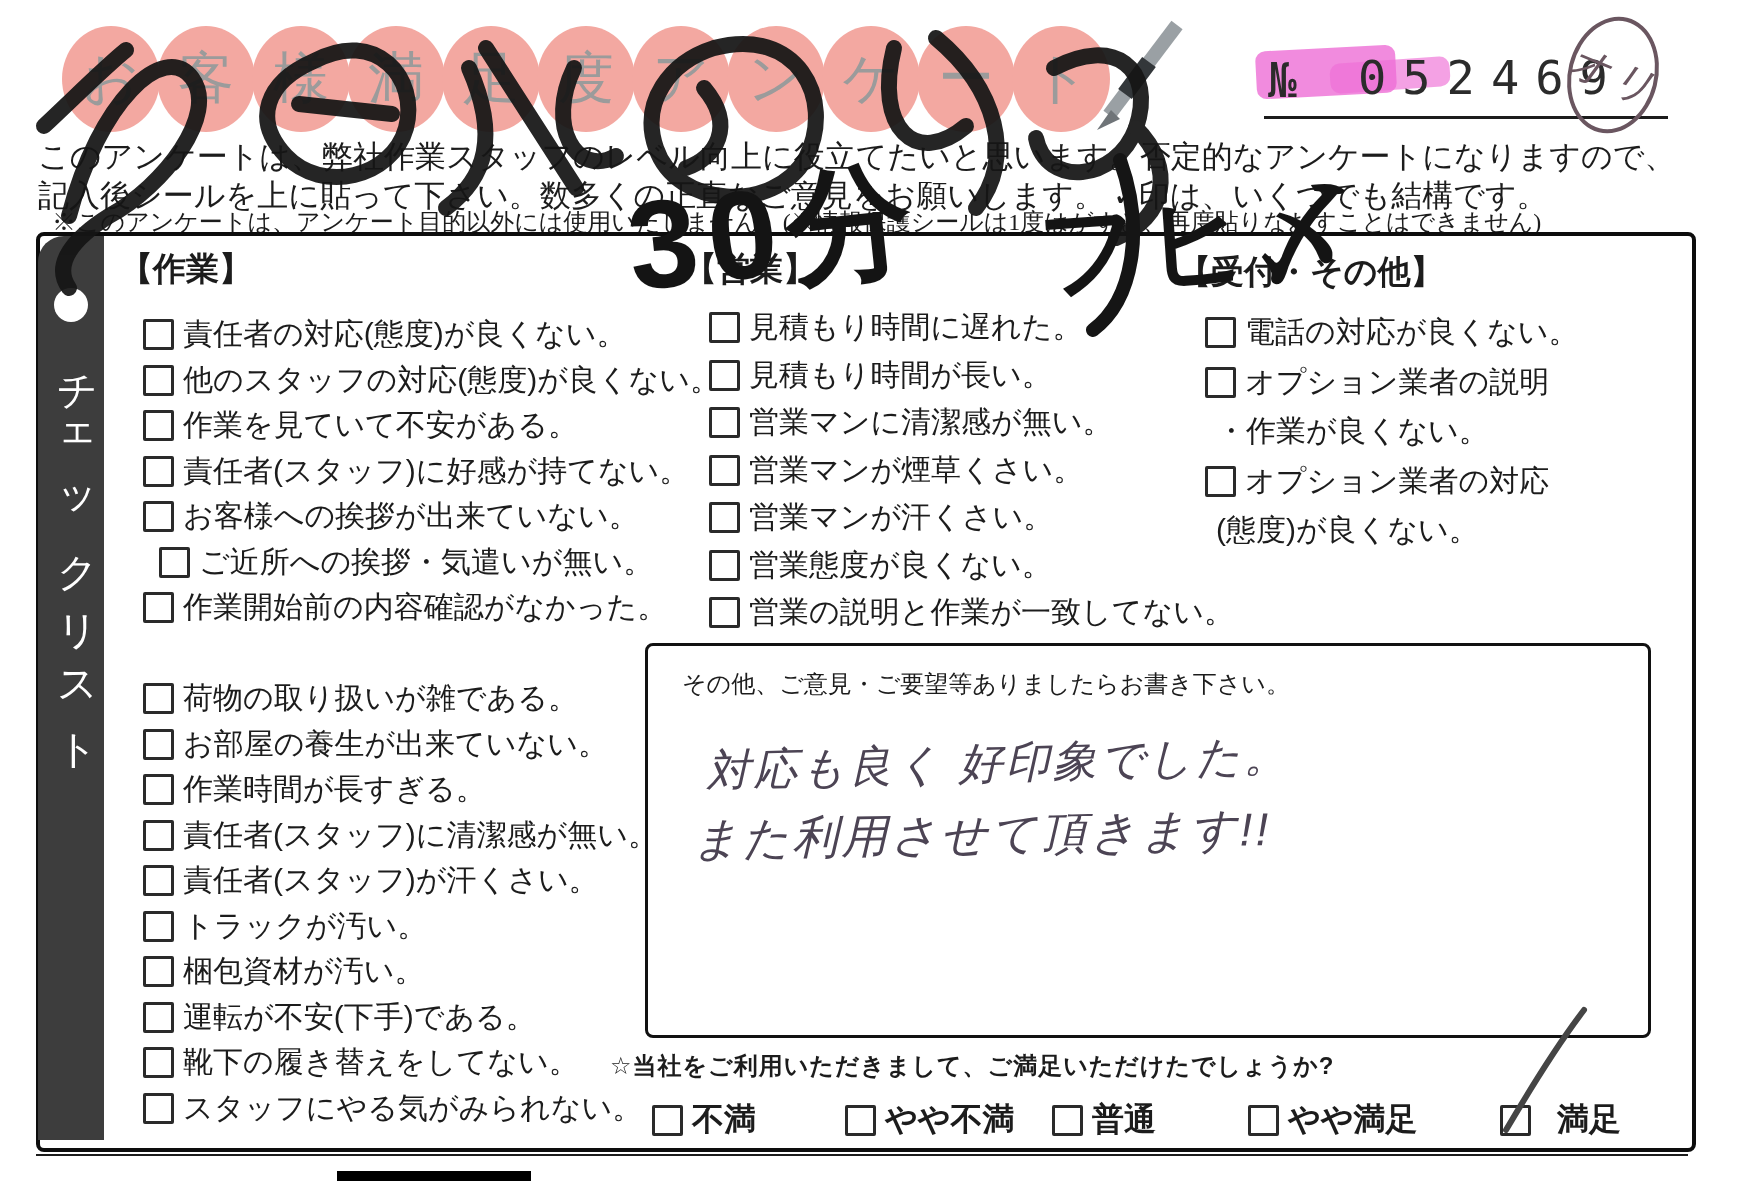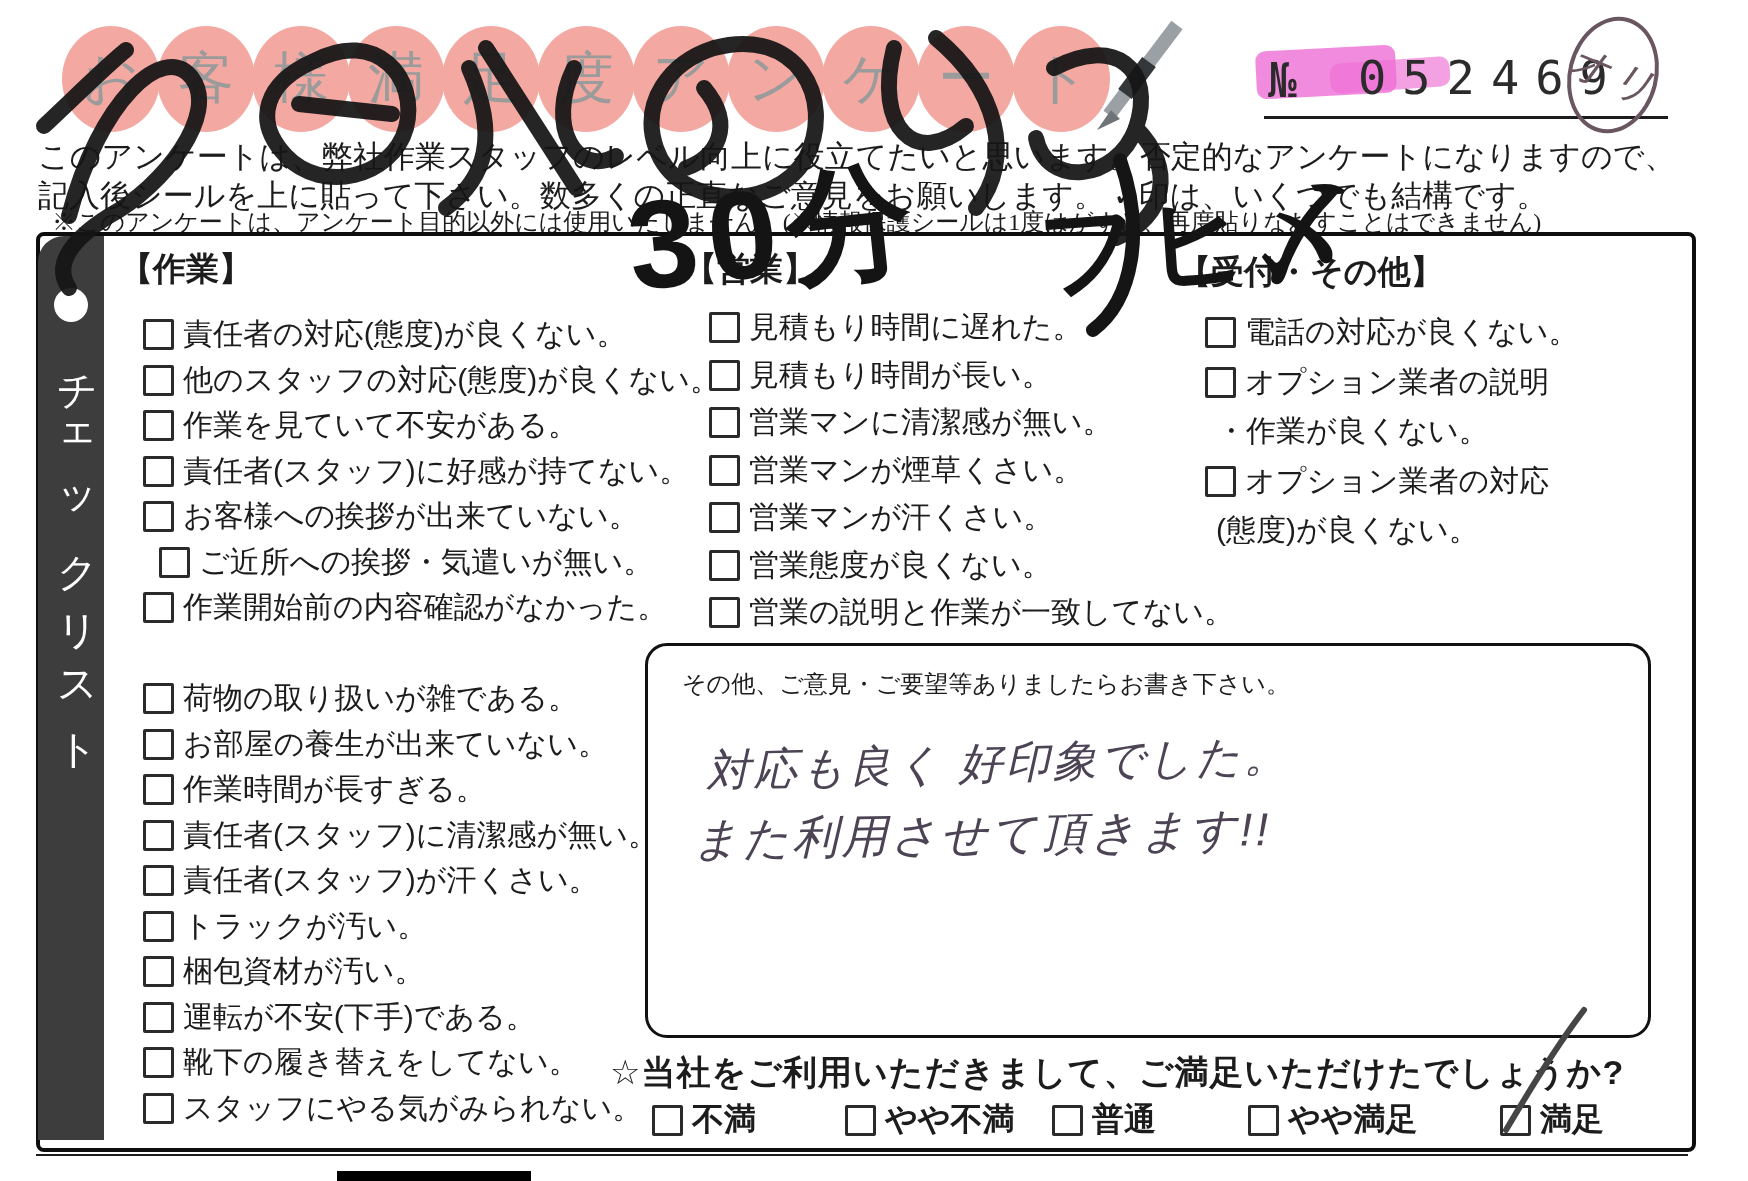--- a/index.html
+++ b/index.html
@@ -25,25 +25,25 @@
   .bullet{position:absolute;left:16px;top:52px;width:34px;height:34px;border-radius:50%;background:#fff;}
   .side-label{position:absolute;left:13px;top:110px;writing-mode:vertical-rl;text-orientation:upright;
               color:#fff;font-size:40px;letter-spacing:14px;font-weight:500;}
   .heading{font-size:33px;font-weight:700;white-space:nowrap;}
   .item{display:flex;align-items:center;white-space:nowrap;font-size:30px;font-weight:500;height:38px;padding-left:23px;}
   .cb{display:inline-block;width:25px;height:25px;border:3px solid #2a2a2a;border-radius:2px;
       margin-right:9px;flex:0 0 auto;background:#fff;}
   .cont{padding-left:0;}
   
   .comment-box{position:absolute;left:645px;top:643px;width:1000px;height:389px;
-               border:3px solid #111;border-radius:22px;background:#fff;}
+               border:3px solid #111;border-radius:8px;background:#fff;}
   .comment-label{position:absolute;left:34px;top:22px;font-size:24px;font-weight:500;white-space:nowrap;}
   .hand{font-style:italic;color:#4c4454;white-space:nowrap;letter-spacing:3px;}
   
-  .sat-q{font-size:34px;font-weight:700;white-space:nowrap;letter-spacing:1px;}
+  .sat-q{font-size:24px;font-weight:700;white-space:nowrap;letter-spacing:1px;}
   .opt{position:absolute;top:1098px;display:flex;align-items:center;white-space:nowrap;
        font-size:32px;font-weight:700;}
   
   .marker{color:#141414;font-weight:700;white-space:nowrap;}
   .thin-line{position:absolute;background:#1c1c1c;}
   svg{display:block;}
 </style>
 </head>
 <body>
 
@@ -249,21 +249,21 @@
       <span>やや不満</span>
     </div>
   <div class="opt" style="left:1052px;">
       <span class="cb"></span>
       <span>普通</span>
     </div>
   <div class="opt" style="left:1248px;">
       <span class="cb"></span>
       <span>やや満足</span>
     </div>
-  <div class="opt" style="left:1500px;">
+  <div class="opt" style="left:1500px;gap:17px;">
       <span class="cb"></span>
       <span>満足</span>
     </div>
 
   <div class="abs" style="left:1492px;top:1000px;pointer-events:none;">
     <svg width="110" height="140" viewBox="0 0 110 140">
       <path d="M14,130 C34,96 66,44 92,10" stroke="#454545" stroke-width="6" fill="none" stroke-linecap="round"></path>
     </svg>
   </div>
 

